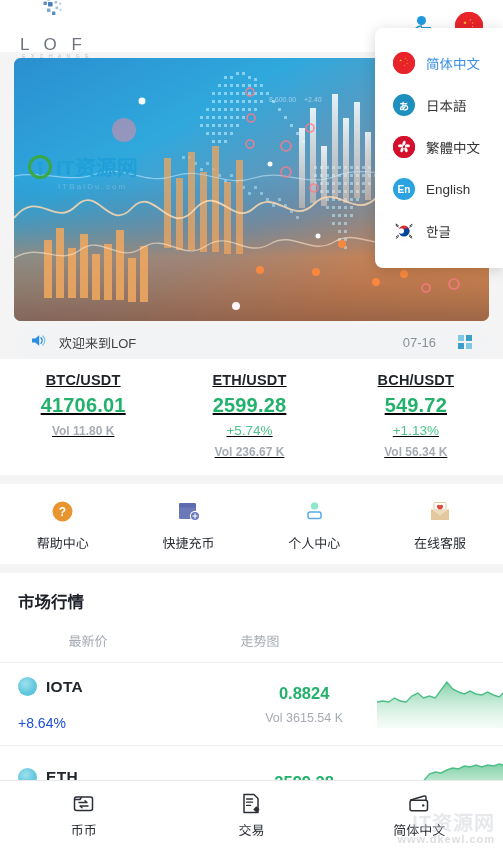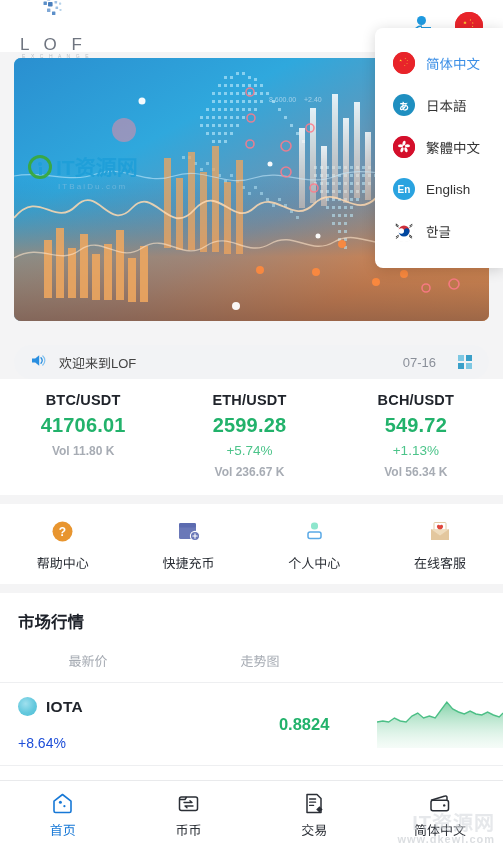--- a/index.html
+++ b/index.html
@@ -100,36 +100,36 @@
   .wm-main {
     font-size: 21px; font-weight: bold; color: #1f9fd8;
     letter-spacing: 0px; line-height: 1;
   }
   .wm-sub {
     font-size: 8px; color: #6fb8dd; letter-spacing: 2.1px;
     margin-left: 30px; margin-top: 3px;
   }
 
   
-  .notice-wrap { padding: 24px 14px 0 14px; }
+  .notice-wrap { padding: 4px 14px 0 14px; }
   .notice {
     height: 34px; background: #f2f3f5; border-radius: 17px;
     display: flex; align-items: center; padding: 0 16px; gap: 12px;
   }
   .notice-text { font-size: 13px; color: #444; }
   .notice-date { margin-left: auto; font-size: 13px; color: #8a8f99; }
   .grid-icon { display: flex; flex-wrap: wrap; width: 15px; gap: 2px; margin-left: 10px; }
   .grid-icon i { width: 6px; height: 6px; background: #7ec8e3; display: block; }
   .grid-icon i:nth-child(2) { background: #3aa0c9; }
   .grid-icon i:nth-child(3) { background: #3aa0c9; }
   .grid-icon i:nth-child(4) { background: #7ec8e3; }
 
   
   .tickers {
-    background: #fff; display: flex; padding: 13px 4px 16px 0;
+    background: #fff; display: flex; padding: 13px 4px 16px 0; text-decoration: underline;
   }
   .ticker { flex: 1; text-align: center; cursor: pointer; }
   .t-pair { font-size: 14.5px; font-weight: bold; color: #20242b; letter-spacing: 0.2px; }
   .t-price { font-size: 20px; font-weight: bold; color: #22b26b; margin-top: 6px; letter-spacing: 0.2px; }
   .t-chg { font-size: 13.5px; color: #4cc48a; margin-top: 6px; }
   .t-vol { font-size: 12px; font-weight: bold; color: #a7acb4; margin-top: 7px; }
 
   
   .spacer { height: 9px; background: #f4f4f5; }
   .quick {
@@ -697,20 +697,21 @@
     <div class="m-row">
       <div class="m-left">
         <div class="m-coin">
           <span class="coin-dot"></span>
           <span class="coin-name">IOTA</span>
         </div>
         <div class="m-chg">+8.64%</div>
       </div>
       <div class="m-mid">
         <div class="m-price">0.8824</div>
+        <div class="m-vol">Vol 3615.54 K</div>
       </div>
       <div class="m-right">
         <svg viewBox="0 0 130 48" preserveAspectRatio="none">
           <defs>
             <linearGradient id="gA" x1="0" y1="0" x2="0" y2="1">
               <stop offset="0%" stop-color="#7ccfa3" stop-opacity="0.95"></stop>
               <stop offset="100%" stop-color="#d9f2e4" stop-opacity="0.25"></stop>
             </linearGradient>
           </defs>
           <path d="M0,22 L6,21 L12,22 L18,18 L24,21 L30,22 L36,16 L42,13 L48,18 L54,16 L60,18 L66,10 L72,2 L78,9 L84,12 L90,14 L96,11 L102,14 L108,15 L114,12 L120,15 L126,17 L130,13 L130,48 L0,48 Z" fill="url(#gA)"></path>
@@ -740,30 +741,20 @@
             </linearGradient>
           </defs>
           <path d="M0,38 L6,36 L12,37 L18,33 L24,35 L30,30 L36,32 L42,25 L48,18 L54,11 L60,9 L66,10 L72,7 L78,5 L84,6 L90,3 L96,4 L102,2 L108,4 L114,2 L120,3 L126,1 L130,2 L130,48 L0,48 Z" fill="url(#gB)"></path>
           <path d="M0,38 L6,36 L12,37 L18,33 L24,35 L30,30 L36,32 L42,25 L48,18 L54,11 L60,9 L66,10 L72,7 L78,5 L84,6 L90,3 L96,4 L102,2 L108,4 L114,2 L120,3 L126,1 L130,2" fill="none" stroke="#4cbf86" stroke-width="1.4"></path>
         </svg>
       </div>
     </div>
   </div>
 
   <div class="tabbar">
-    <div class="tab active">
-      <span class="tab-ico">
-        <svg width="23" height="23" viewBox="0 0 23 23">
-          <path d="M11.5 2.5 L20 9.2 V19 a1.5 1.5 0 0 1-1.5 1.5 h-14 A1.5 1.5 0 0 1 3 19 V9.2 Z" fill="none" stroke="#1778d6" stroke-width="1.6" stroke-linejoin="round"></path>
-          <circle cx="9.4" cy="10.2" r="1.5" fill="#1778d6"></circle>
-          <circle cx="13.4" cy="14.2" r="1.1" fill="#1778d6"></circle>
-        </svg>
-      </span>
-      <span class="tab-label">首页</span>
-    </div>
 
     <div class="tab">
       <span class="tab-ico">
         <svg width="23" height="23" viewBox="0 0 23 23">
           <rect x="2.5" y="5" width="18" height="13.5" rx="2" fill="none" stroke="#2b2f36" stroke-width="1.5"></rect>
           <path d="M2.5 7.5 L8 7.5 L9.6 5" fill="none" stroke="#2b2f36" stroke-width="1.5" stroke-linejoin="round"></path>
           <path d="M7 10.5h8l-2-1.8M16 14h-8l2 1.8" fill="none" stroke="#2b2f36" stroke-width="1.4" stroke-linecap="round" stroke-linejoin="round"></path>
         </svg>
       </span>
       <span class="tab-label">币币</span>

